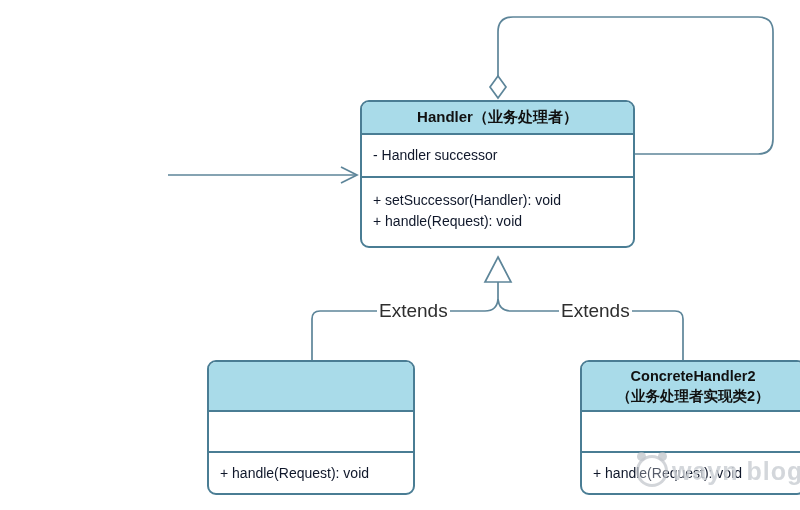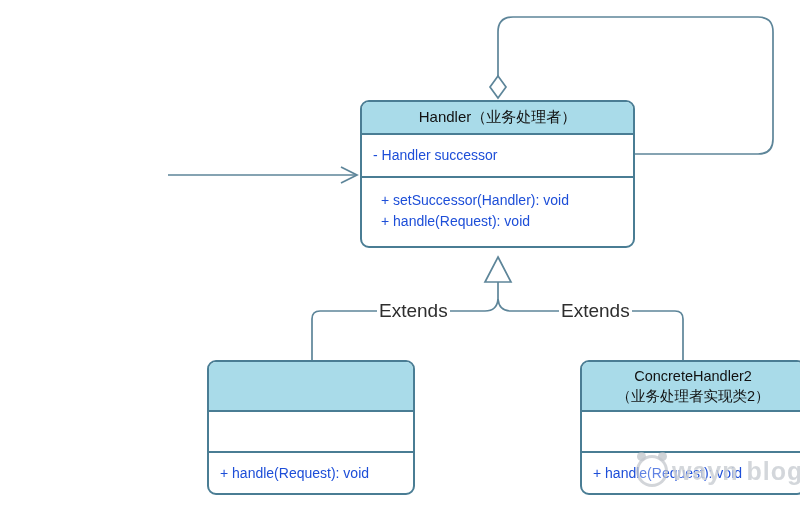--- a/index.html
+++ b/index.html
@@ -29,48 +29,48 @@
     z-index: 2;
     overflow: hidden;
   }
   .uml-hdr {
     background: #a9dbe9;
     border-bottom: 2px solid #4a7d94;
     display: flex;
     flex-direction: column;
     align-items: center;
     justify-content: center;
-    font-weight: normal;
+    font-weight: bold;
     color: #111;
     text-align: center;
   }
   .uml-sec {
     border-bottom: 2px solid #4a7d94;
     display: flex;
     flex-direction: column;
     justify-content: center;
   }
   .uml-sec:last-child { border-bottom: none; }
   .member {
     padding-left: 11px;
     font-size: 14px;
     line-height: 21px;
-    color: #1d4ed8;
+    color: #0f172a;
     white-space: nowrap;
   }
   
   .box-client { left: 18px; top: 128px; width: 150px; height: 95px; }
   .box-client .uml-hdr { height: 34px; font-size: 15px; }
   .box-client .sec-a { height: 24px; }
   .box-client .sec-b { height: 33px; }
   
   .box-handler { left: 360px; top: 100px; width: 275px; height: 148px; }
   .box-handler .uml-hdr { height: 33px; font-size: 15px; }
   .box-handler .sec-attr { height: 43px; }
-  .box-handler .sec-meth { height: 66px; margin-left: 8px; }
+  .box-handler .sec-meth { height: 66px; }
   
   .box-c1 { left: 207px; top: 360px; width: 208px; height: 135px; }
   .box-c2 { left: 580px; top: 360px; width: 226px; height: 135px; }
   .box-c1 .uml-hdr, .box-c2 .uml-hdr { height: 50px; font-size: 14.5px; line-height: 20px; }
   .box-c1 .sec-empty, .box-c2 .sec-empty { height: 41px; }
   .box-c1 .sec-meth, .box-c2 .sec-meth { height: 40px; }
   
   .extends-label {
     position: absolute;
     z-index: 3;

